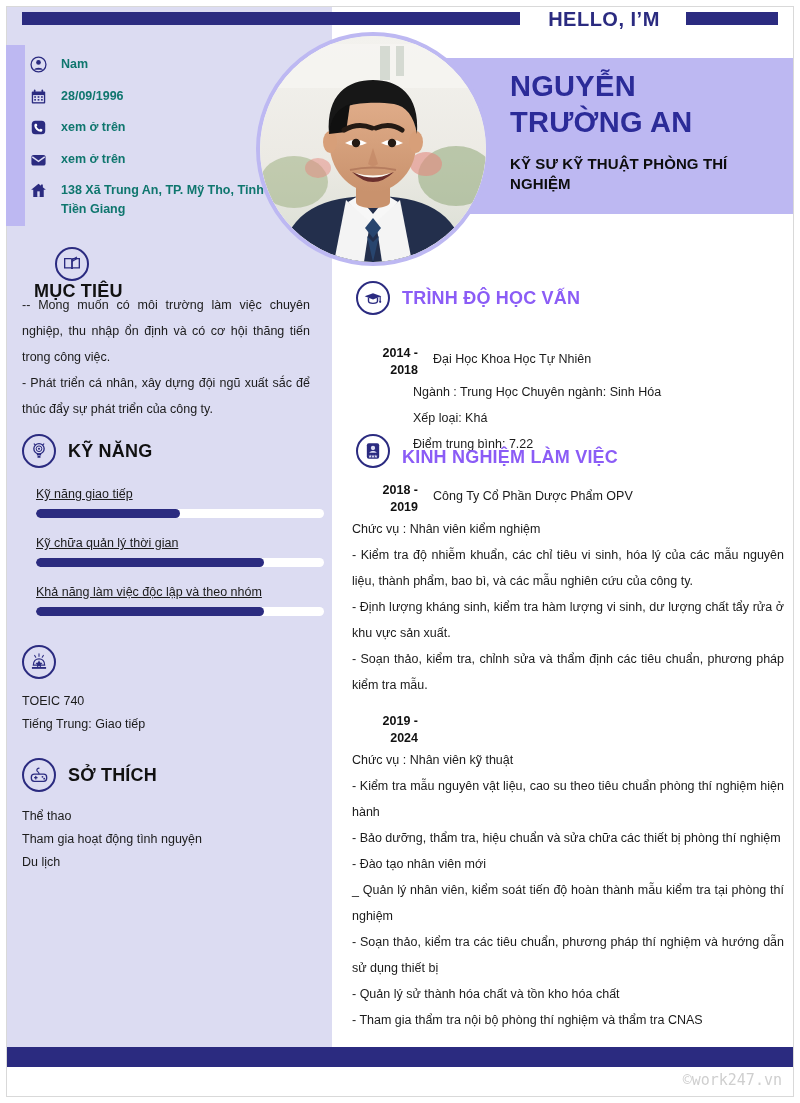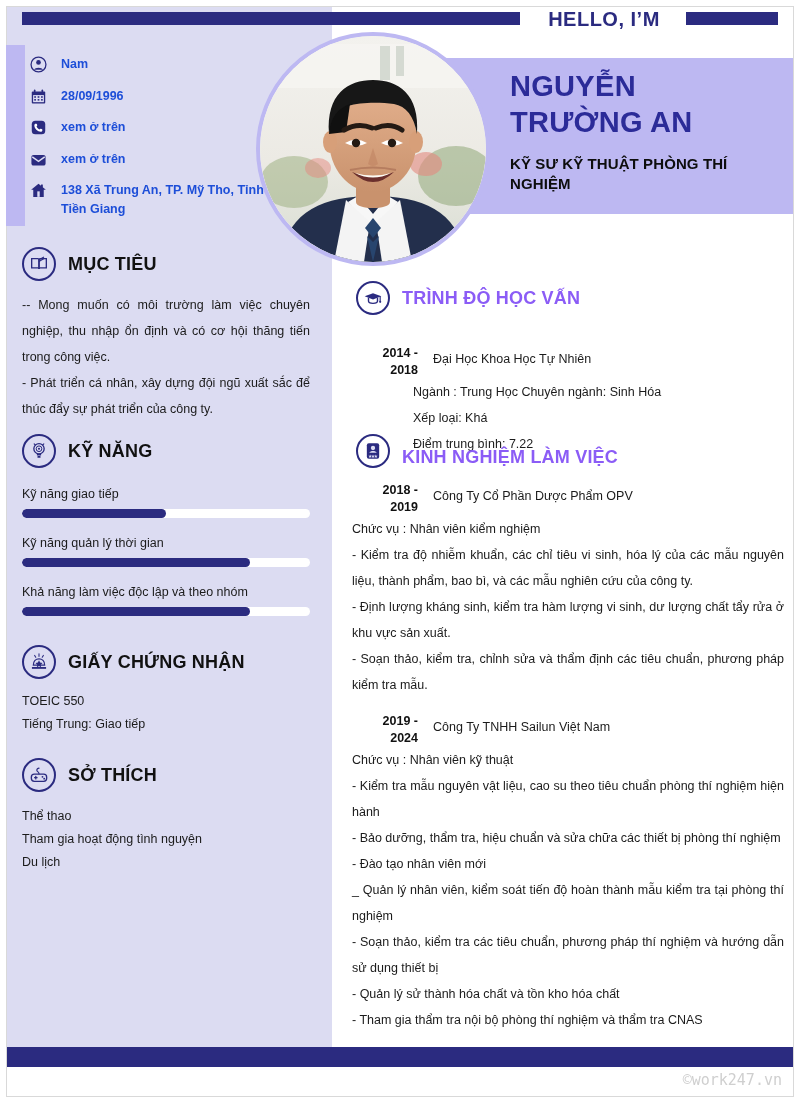--- a/index.html
+++ b/index.html
@@ -36,21 +36,21 @@
   .side-accent {
     position:absolute; left:6px; top:45px; width:19px; height:181px;
     background:#bdb8f2;
   }
 
   
   .contact { position:absolute; left:30px; top:55px; width:250px; }
   .crow { display:flex; align-items:flex-start; margin-bottom:13px; }
   .crow .ic { width:24px; flex:0 0 24px; display:flex; align-items:flex-start;
               justify-content:flex-start; padding-top:1px; }
-  .crow .tx { font-size:12.5px; font-weight:bold; color:#1d4ed8;
+  .crow .tx { font-size:12.5px; font-weight:bold; color:#0f766e;
               line-height:18.5px; padding-left:7px; }
   svg { display:block; }
 
   
   .photo-wrap {
     position:absolute; left:256px; top:32px; width:234px; height:234px;
     border-radius:50%; border:4px solid #bdb8f2; overflow:hidden;
     background:#f2f2f0; z-index:5;
   }
   .photo-inner { position:absolute; inset:0; border-radius:50%; overflow:hidden; }
@@ -264,21 +264,21 @@
         <svg width="17" height="17" viewBox="0 0 24 24">
             <path d="M12 2.4 L1.6 11 h3 v10 h14.8 V11 h3 z" fill="#2b2b80"></path>
             <rect x="15.5" y="3.6" width="2.6" height="4.2" fill="#2b2b80"></rect>
             <rect x="10.3" y="13.2" width="3.4" height="7.8" fill="#dcdcf2"></rect>
           </svg>
       </span>
       <span class="tx">138 Xã Trung An, TP. Mỹ Tho, Tỉnh Tiền Giang</span>
     </div>
   </div>
 
-  <div class="sec-head" style="left:22px; top:247px;">
+  <div class="sec-head" style="left:22px; top:247px;flex-direction:column;">
     <span class="ico">
       <svg width="20" height="20" viewBox="0 0 24 24">
           <path d="M3.2 5.6 h7.4 c.8 0 1.4 .6 1.4 1.4 v11 c0 -.8 -.6 -1.4 -1.4 -1.4 H3.2 z" fill="none" stroke="#2b2b80" stroke-width="1.6"></path>
           <path d="M20.8 5.6 h-7.4 c-.8 0 -1.4 .6 -1.4 1.4 v11 c0 -.8 .6 -1.4 1.4 -1.4 h7.4 z" fill="none" stroke="#2b2b80" stroke-width="1.6"></path>
           <path d="M12 7 l6 -3.5 M12 9 l6 -3.5" stroke="#2b2b80" stroke-width="1.3"></path>
         </svg>
     </span>
     <span class="title title-dark">MỤC TIÊU</span>
   </div>
   <div class="side-body" style="left:22px; top:292px; width:288px;">
@@ -293,29 +293,29 @@
           <circle cx="12" cy="9.3" r="3.4" fill="none" stroke="#2b2b80" stroke-width="1.2"></circle>
           <circle cx="12" cy="9.3" r="1.3" fill="#2b2b80"></circle>
           <rect x="9.4" y="15.4" width="5.2" height="2" rx=".7" fill="#2b2b80"></rect>
           <rect x="10.1" y="18.1" width="3.8" height="2" rx=".7" fill="#2b2b80"></rect>
           <path d="M6.2 3.4 l1.4 1.4 M17.8 3.4 l-1.4 1.4" stroke="#2b2b80" stroke-width="1.3" stroke-linecap="round"></path>
         </svg>
     </span>
     <span class="title title-dark">KỸ NĂNG</span>
   </div>
 
-  <div style="position:absolute; left:22px; top:484px; width:288px;">
+  <div style="position:absolute; left:36px; top:484px; width:288px;text-decoration:underline;">
     <div>
       <div class="skill-label">Kỹ năng giao tiếp</div>
       <div class="bar-bg">
         <div class="bar-fg" style="width:50%"></div>
       </div>
     </div>
     <div>
-      <div class="skill-label">Kỹ năng quản lý thời gian</div>
+      <div class="skill-label">Kỹ chữa quản lý thời gian</div>
       <div class="bar-bg">
         <div class="bar-fg" style="width:79%"></div>
       </div>
     </div>
     <div>
       <div class="skill-label">Khả năng làm việc độc lập và theo nhóm</div>
       <div class="bar-bg">
         <div class="bar-fg" style="width:79%"></div>
       </div>
     </div>
@@ -323,24 +323,23 @@
 
   <div class="sec-head" style="left:22px; top:645px;">
     <span class="ico">
       <svg width="20" height="20" viewBox="0 0 24 24">
           <path d="M3.5 18 h17 v2.2 h-17 z" fill="#2b2b80"></path>
           <path d="M5.2 15.8 C5.2 11 8.2 8.2 12 8.2 C15.8 8.2 18.8 11 18.8 15.8 z" fill="none" stroke="#2b2b80" stroke-width="1.5"></path>
           <path d="M12 10 l1.3 2.7 3 .4 -2.2 2.1 .5 3 -2.6 -1.4 -2.6 1.4 .5 -3 -2.2 -2.1 3 -.4 z" fill="#2b2b80"></path>
           <path d="M12 2.2 v3 M6.8 4.1 l1.3 2.2 M17.2 4.1 l-1.3 2.2" stroke="#2b2b80" stroke-width="1.3" stroke-linecap="round"></path>
         </svg>
     </span>
-    <span class="title title-dark">GIẤY CHỨNG NHẬN</span>
   </div>
   <div style="position:absolute; left:22px; top:690px; width:288px;">
-    <div class="plain-line">TOEIC 550</div>
+    <div class="plain-line">TOEIC 740</div>
     <div class="plain-line">Tiếng Trung: Giao tiếp</div>
   </div>
 
   <div class="sec-head" style="left:22px; top:758px;">
     <span class="ico">
       <svg width="20" height="20" viewBox="0 0 24 24">
           <rect x="2.8" y="11" width="18.4" height="8.6" rx="3.6" fill="none" stroke="#2b2b80" stroke-width="1.6"></rect>
           <rect x="6" y="14.4" width="4.4" height="1.5" rx=".7" fill="#2b2b80"></rect>
           <rect x="7.4" y="13" width="1.5" height="4.4" rx=".7" fill="#2b2b80"></rect>
           <circle cx="16.2" cy="14.2" r="1.1" fill="#2b2b80"></circle>
@@ -414,21 +413,20 @@
       <div class="bullet" style="padding-left:0;">- Định lượng kháng sinh, kiểm tra hàm lượng vi sinh, dư lượng chất tẩy rửa ở khu vực sản xuất.</div>
       <div class="bullet" style="padding-left:0;">- Soạn thảo, kiểm tra, chỉnh sửa và thẩm định các tiêu chuẩn, phương pháp kiểm tra mẫu.</div>
     </div>
 
     <div class="entry" style="margin-top:14px;">
       <div class="entry-head">
         <div class="yr">
           <div>2019 -</div>
           <div>2024</div>
         </div>
-        <div class="org">Công Ty TNHH Sailun Việt Nam</div>
       </div>
       <div class="bullet nojust" style="padding-left:0;">Chức vụ :  Nhân viên kỹ thuật</div>
       <div class="bullet" style="padding-left:0;">- Kiểm tra mẫu nguyên vật liệu, cao su theo tiêu chuẩn phòng thí nghiệm hiện hành</div>
       <div class="bullet" style="padding-left:0;">- Bảo dưỡng, thẩm tra,  hiệu chuẩn và sửa chữa các thiết bị phòng thí nghiệm</div>
       <div class="bullet nojust" style="padding-left:0;">- Đào tạo nhân viên mới</div>
       <div class="bullet" style="padding-left:0;">_ Quản lý nhân viên, kiểm soát tiến độ hoàn thành mẫu kiểm tra tại phòng thí nghiệm</div>
       <div class="bullet" style="padding-left:0;">- Soạn thảo, kiểm tra các tiêu chuẩn, phương pháp thí nghiệm và hướng dẫn sử dụng thiết bị</div>
       <div class="bullet nojust" style="padding-left:0;">- Quản lý sử thành hóa chất và tồn kho hóa chất</div>
       <div class="bullet" style="padding-left:0;">- Tham gia thẩm tra nội bộ phòng thí nghiệm và thẩm tra CNAS</div>
     </div>

